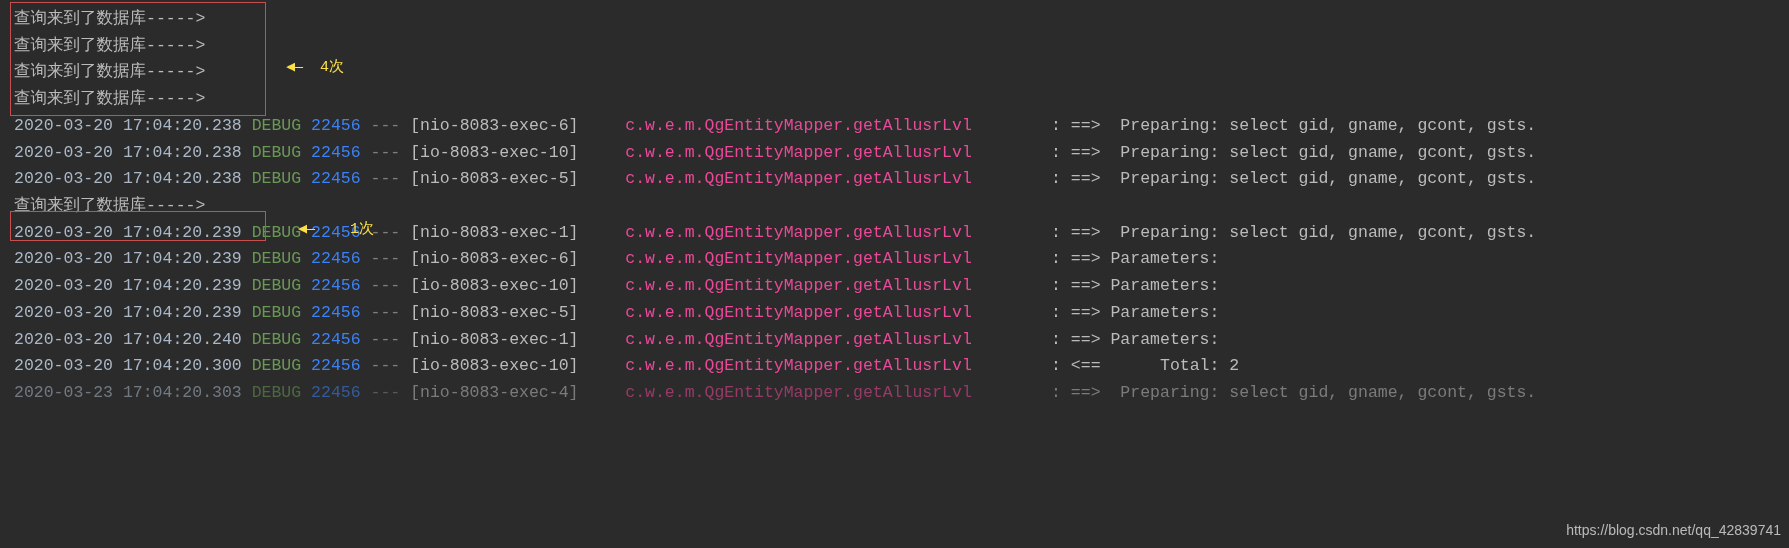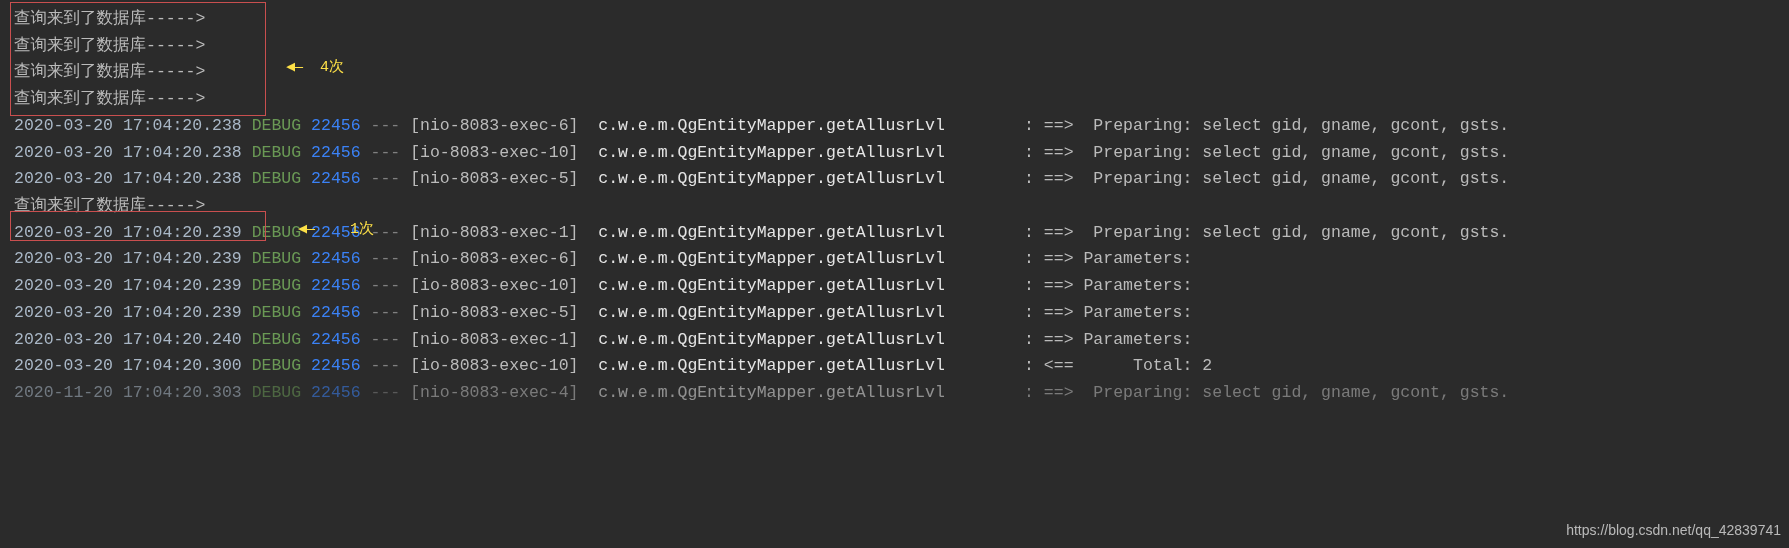--- a/index.html
+++ b/index.html
@@ -4,21 +4,21 @@
 <style>
   html,body{margin:0;padding:0;background:#2b2b2b;color:#a9b7c6;font-family:Consolas,"Courier New",monospace;font-size:16.5px;line-height:1.62;white-space:nowrap;overflow:hidden;}
   .wrap{position:relative;width:1789px;height:548px;padding:6px 0 0 14px;box-sizing:border-box;}
   .line{white-space:pre;}
   .db{color:#bbbbbb;}
   .ts{color:#a9b7c6;}
   .lvl{color:#6a9955;}
   .pid{color:#3b82f6;}
   .dash{color:#808080;}
   .thr{color:#bbbbbb;margin-top:28px;}
-  .logger{color:#e5e5e5;}
+  .logger{color:#ec4899;margin-left:27px;}
   .msg{color:#bbbbbb;}
   .box{position:absolute;border:1px solid #c94f4f;pointer-events:none;}
   .arrow-annot{position:absolute;color:#fde047;font-size:15px;}
   .arrow-annot .head{font-size:15px;letter-spacing:-1px;}
   .watermark{position:absolute;right:8px;bottom:6px;color:#c9c9c9;font-size:14px;font-family:Arial,sans-serif;opacity:.9;}
   .faded{opacity:.55;}
 </style>
 </head>
 <body>
 
@@ -43,17 +43,17 @@
       <div class="line"><span class="ts">2020-03-20 17:04:20.238</span> <span class="lvl">DEBUG</span> <span class="pid">22456</span> <span class="dash">---</span> <span class="thr">[nio-8083-exec-6] </span> <span class="logger">c.w.e.m.QgEntityMapper.getAllusrLvl     </span>   <span class="msg">: ==&gt;  Preparing: select gid, gname, gcont, gsts.</span></div>
       <div class="line"><span class="ts">2020-03-20 17:04:20.238</span> <span class="lvl">DEBUG</span> <span class="pid">22456</span> <span class="dash">---</span> <span class="thr">[io-8083-exec-10] </span> <span class="logger">c.w.e.m.QgEntityMapper.getAllusrLvl     </span>   <span class="msg">: ==&gt;  Preparing: select gid, gname, gcont, gsts.</span></div>
       <div class="line"><span class="ts">2020-03-20 17:04:20.238</span> <span class="lvl">DEBUG</span> <span class="pid">22456</span> <span class="dash">---</span> <span class="thr">[nio-8083-exec-5] </span> <span class="logger">c.w.e.m.QgEntityMapper.getAllusrLvl     </span>   <span class="msg">: ==&gt;  Preparing: select gid, gname, gcont, gsts.</span></div>
       <div class="line"><span class="db">查询来到了数据库-----&gt;</span></div>
       <div class="line"><span class="ts">2020-03-20 17:04:20.239</span> <span class="lvl">DEBUG</span> <span class="pid">22456</span> <span class="dash">---</span> <span class="thr">[nio-8083-exec-1] </span> <span class="logger">c.w.e.m.QgEntityMapper.getAllusrLvl     </span>   <span class="msg">: ==&gt;  Preparing: select gid, gname, gcont, gsts.</span></div>
       <div class="line"><span class="ts">2020-03-20 17:04:20.239</span> <span class="lvl">DEBUG</span> <span class="pid">22456</span> <span class="dash">---</span> <span class="thr">[nio-8083-exec-6] </span> <span class="logger">c.w.e.m.QgEntityMapper.getAllusrLvl     </span>   <span class="msg">: ==&gt; Parameters: </span></div>
       <div class="line"><span class="ts">2020-03-20 17:04:20.239</span> <span class="lvl">DEBUG</span> <span class="pid">22456</span> <span class="dash">---</span> <span class="thr">[io-8083-exec-10] </span> <span class="logger">c.w.e.m.QgEntityMapper.getAllusrLvl     </span>   <span class="msg">: ==&gt; Parameters: </span></div>
       <div class="line"><span class="ts">2020-03-20 17:04:20.239</span> <span class="lvl">DEBUG</span> <span class="pid">22456</span> <span class="dash">---</span> <span class="thr">[nio-8083-exec-5] </span> <span class="logger">c.w.e.m.QgEntityMapper.getAllusrLvl     </span>   <span class="msg">: ==&gt; Parameters: </span></div>
       <div class="line"><span class="ts">2020-03-20 17:04:20.240</span> <span class="lvl">DEBUG</span> <span class="pid">22456</span> <span class="dash">---</span> <span class="thr">[nio-8083-exec-1] </span> <span class="logger">c.w.e.m.QgEntityMapper.getAllusrLvl     </span>   <span class="msg">: ==&gt; Parameters: </span></div>
       <div class="line"><span class="ts">2020-03-20 17:04:20.300</span> <span class="lvl">DEBUG</span> <span class="pid">22456</span> <span class="dash">---</span> <span class="thr">[io-8083-exec-10] </span> <span class="logger">c.w.e.m.QgEntityMapper.getAllusrLvl     </span>   <span class="msg">: &lt;==      Total: 2</span></div>
-      <div class="line faded"><span class="ts">2020-11-20 17:04:20.303</span> <span class="lvl">DEBUG</span> <span class="pid">22456</span> <span class="dash">---</span> <span class="thr">[nio-8083-exec-4] </span> <span class="logger">c.w.e.m.QgEntityMapper.getAllusrLvl     </span>   <span class="msg">: ==&gt;  Preparing: select gid, gname, gcont, gsts.</span></div>
+      <div class="line faded"><span class="ts">2020-03-23 17:04:20.303</span> <span class="lvl">DEBUG</span> <span class="pid">22456</span> <span class="dash">---</span> <span class="thr">[nio-8083-exec-4] </span> <span class="logger">c.w.e.m.QgEntityMapper.getAllusrLvl     </span>   <span class="msg">: ==&gt;  Preparing: select gid, gname, gcont, gsts.</span></div>
     </div>
 
   <div class="watermark">https://blog.csdn.net/qq_42839741</div>
 </div>
 
 </body></html>

